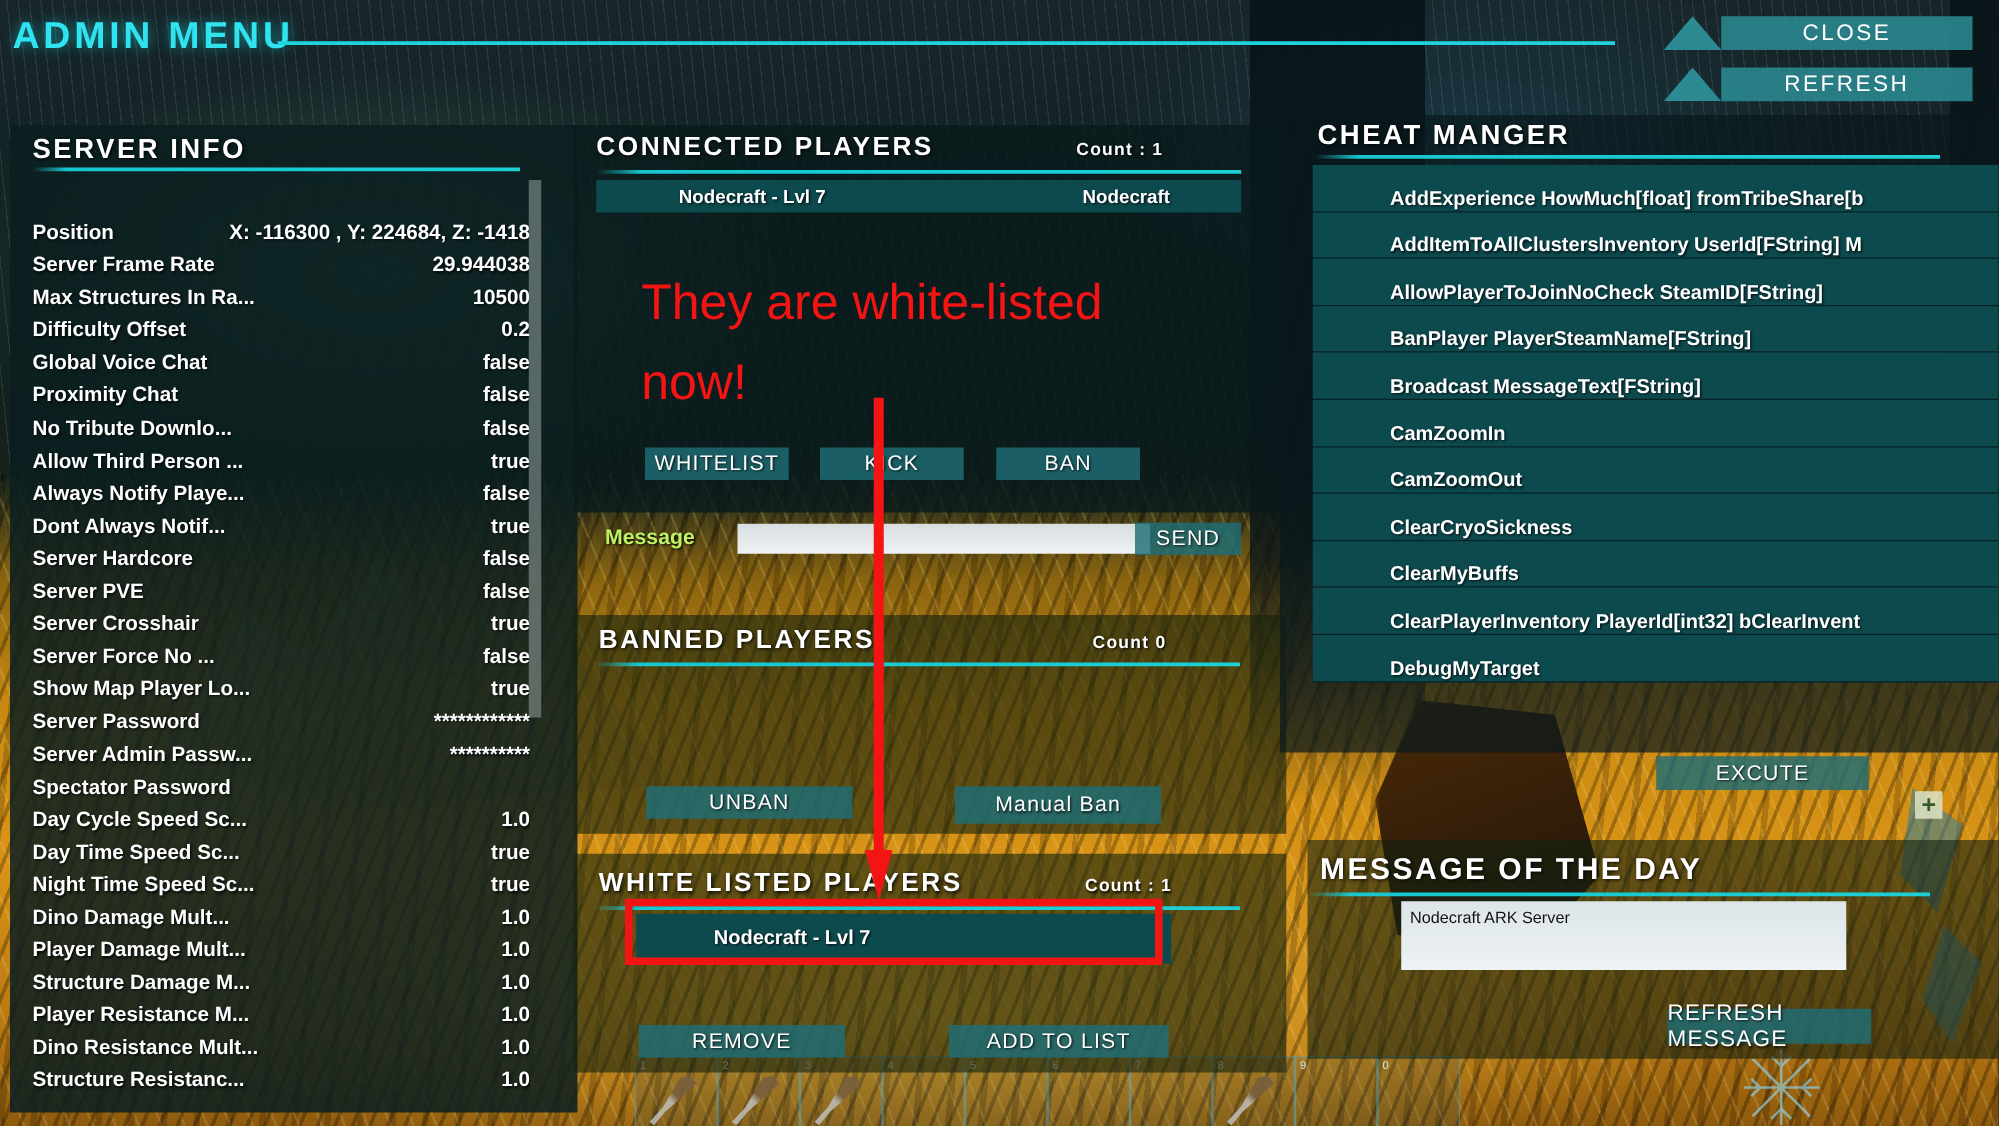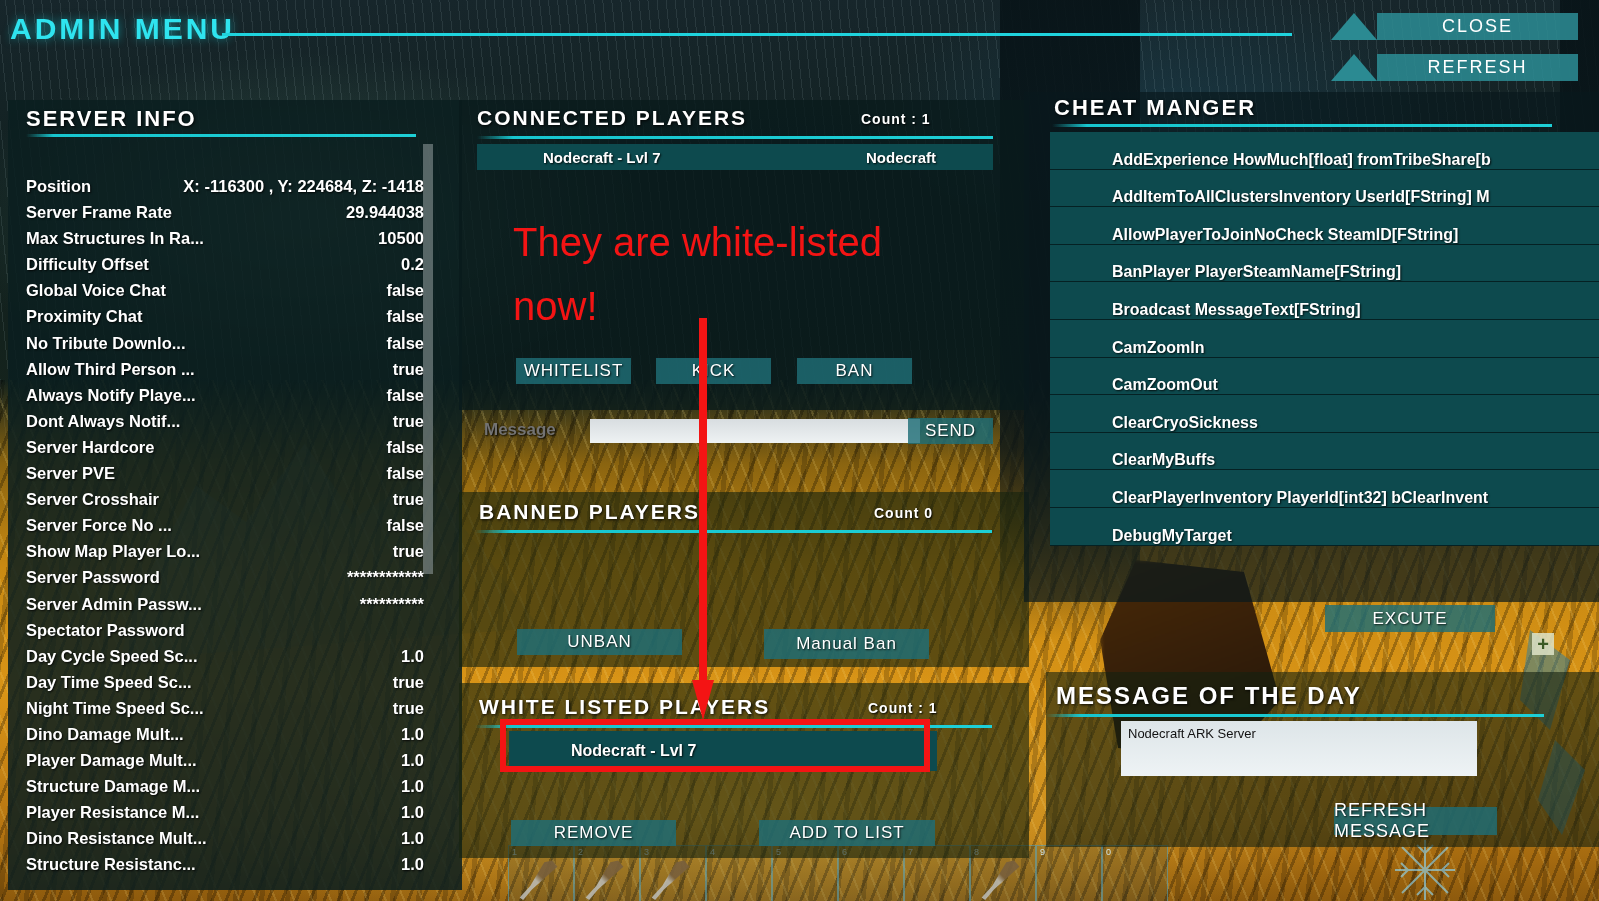--- a/index.html
+++ b/index.html
@@ -334,21 +334,21 @@
     <span>WHITELIST</span>
   </div>
   <div class="tealbtn" style="position:absolute;left:197px;top:258px;width:115px;height:26px;">
     <span>KICK</span>
   </div>
   <div class="tealbtn" style="position:absolute;left:338px;top:258px;width:115px;height:26px;">
     <span>BAN</span>
   </div>
 </div>
 
-<div style="position:absolute;left:484px;top:420px;color:#737373;font-weight:bold;font-size:17px;text-shadow:1px 1px 2px #000;">Message</div>
+<div style="position:absolute;left:484px;top:420px;color:#bef264;font-weight:bold;font-size:17px;text-shadow:1px 1px 2px #000;">Message</div>
 <input class="msg-input" id="msg-input" type="text" style="position: absolute; left: 590px; top: 419px; width: 318px; height: 24px; font-size: 15px; padding: 0px 6px; color: rgb(17, 17, 17); font-family: &quot;Liberation Sans&quot;, sans-serif;" placeholder="">
 <div class="tealbtn" style="position:absolute;left:908px;top:418px;width:85px;height:26px;">
   <span>SEND</span>
 </div>
 
 <div class="panel" id="banned">
   <div class="panel-title" style="position:absolute;left:20px;top:8px;font-size:21px;">BANNED  PLAYERS</div>
   <div class="count-label" style="position:absolute;left:415px;top:13px;">Count  0</div>
   <div class="title-rule" style="position:absolute;left:16px;top:38px;width:517px;"></div>
   <div id="bp-rows" style="position:absolute;left:16px;top:46px;width:517px;height:85px;"></div>

